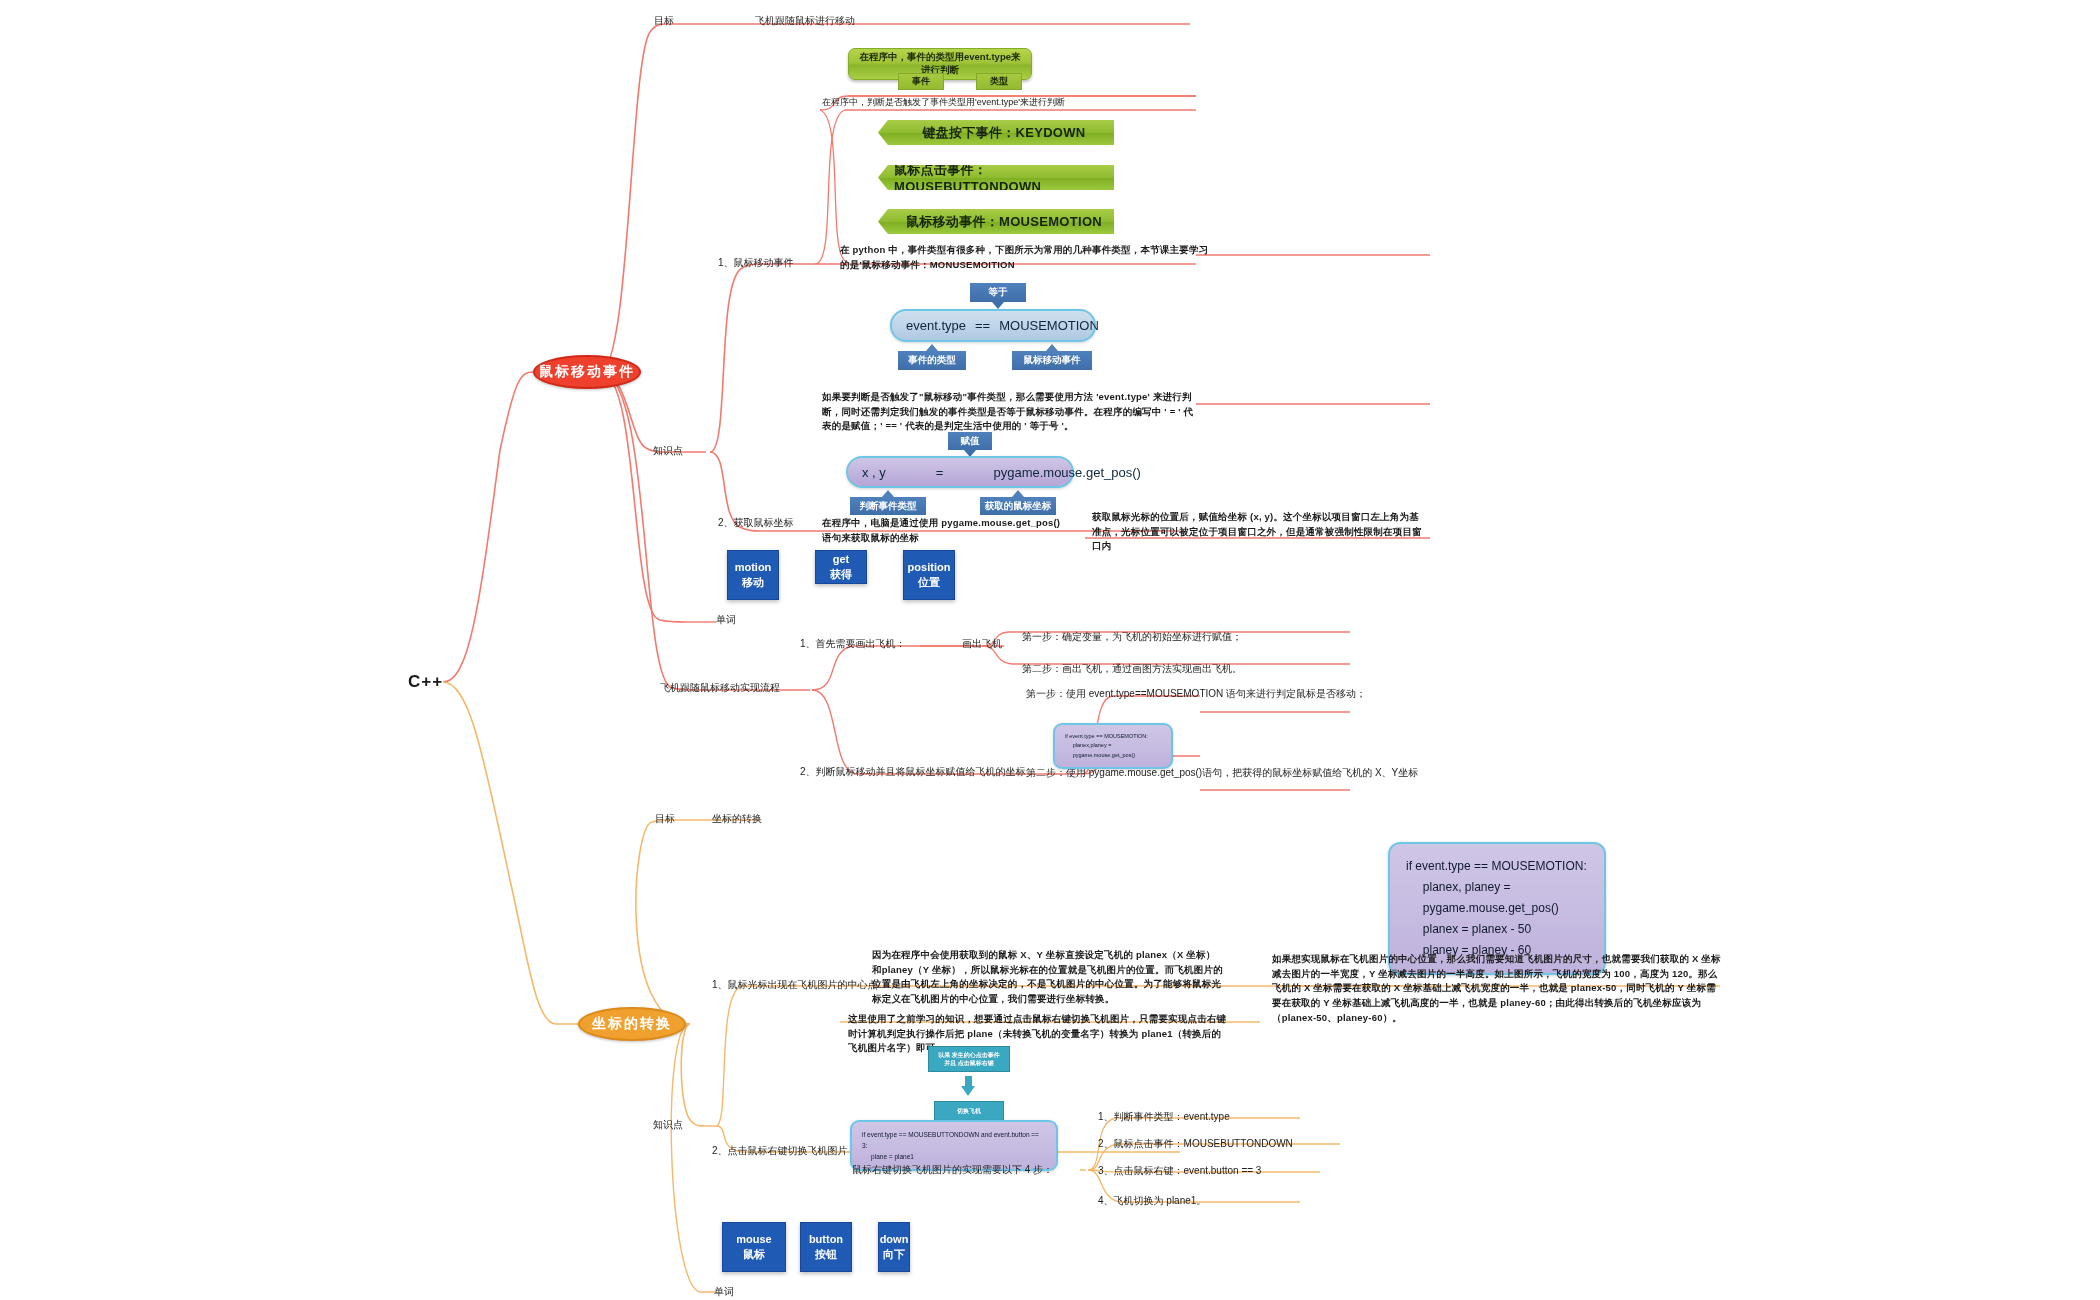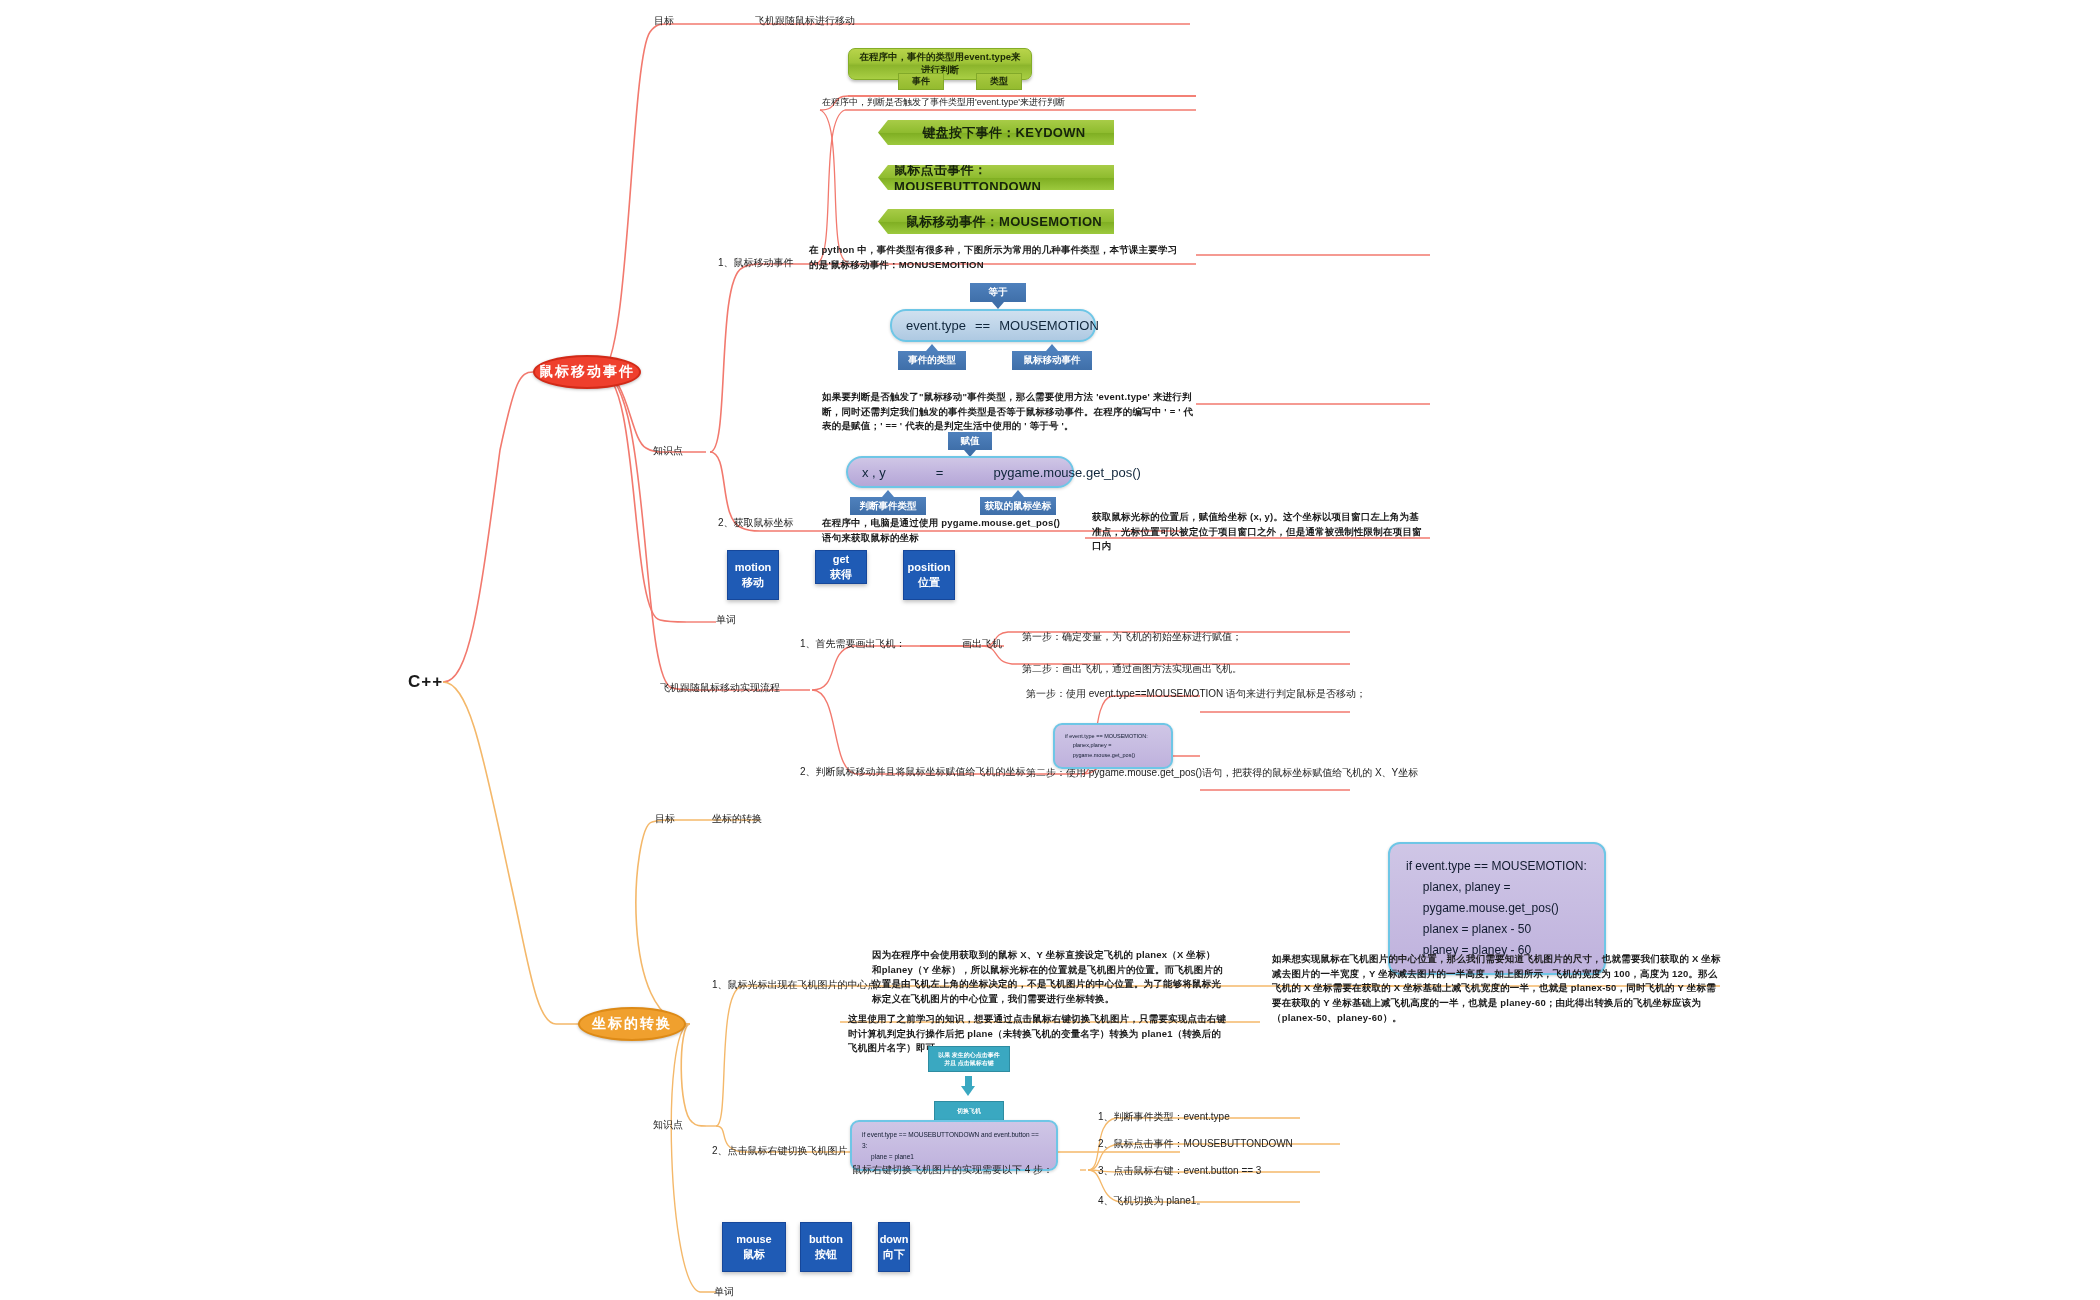--- a/index.html
+++ b/index.html
@@ -305,21 +305,21 @@
   <div class="abs green-bar" style="left:848px; top:48px; width:184px; height:32px;">在程序中，事件的类型用event.type来进行判断</div>
   <div class="abs blue-tag" style="left:898px; top:73px; width:46px; height:17px;">事件</div>
   <div class="abs blue-tag" style="left:976px; top:73px; width:46px; height:17px;">类型</div>
 
   <div class="abs lbl tiny" style="left:822px; top:96px;">在程序中，判断是否触发了事件类型用'event.type'来进行判断</div>
 
   <div class="chevron" style="left:878px; top:120px; width:236px; height:25px;">键盘按下事件：KEYDOWN</div>
   <div class="chevron" style="left:878px; top:165px; width:236px; height:25px;">鼠标点击事件：MOUSEBUTTONDOWN</div>
   <div class="chevron" style="left:878px; top:209px; width:236px; height:25px;">鼠标移动事件：MOUSEMOTION</div>
 
-  <div class="abs para b" style="left:809px; top:243px; width:370px;">在 python 中，事件类型有很多种，下图所示为常用的几种事件类型，本节课主要学习的是'鼠标移动事件：MONUSEMOITION</div>
+  <div class="abs para b" style="left:840px; top:243px; width:370px;">在 python 中，事件类型有很多种，下图所示为常用的几种事件类型，本节课主要学习的是'鼠标移动事件：MONUSEMOITION</div>
 
   <div class="eq-wrap" style="left:890px; top:283px;">
     <div class="tagbox pt-down" style="left:80px; top:0px; width:56px; height:19px;">等于</div>
     <div class="eq-body" style="position:absolute; left:0px; top:26px; width:206px; height:33px;">
       <span>event.type</span>
       <span style="margin:0 9px;">==</span>
       <span>MOUSEMOTION</span>
     </div>
     <div class="tagbox pt-up" style="left:8px; top:68px; width:68px; height:19px;">事件的类型</div>
     <div class="tagbox pt-up" style="left:122px; top:68px; width:80px; height:19px;">鼠标移动事件</div>

